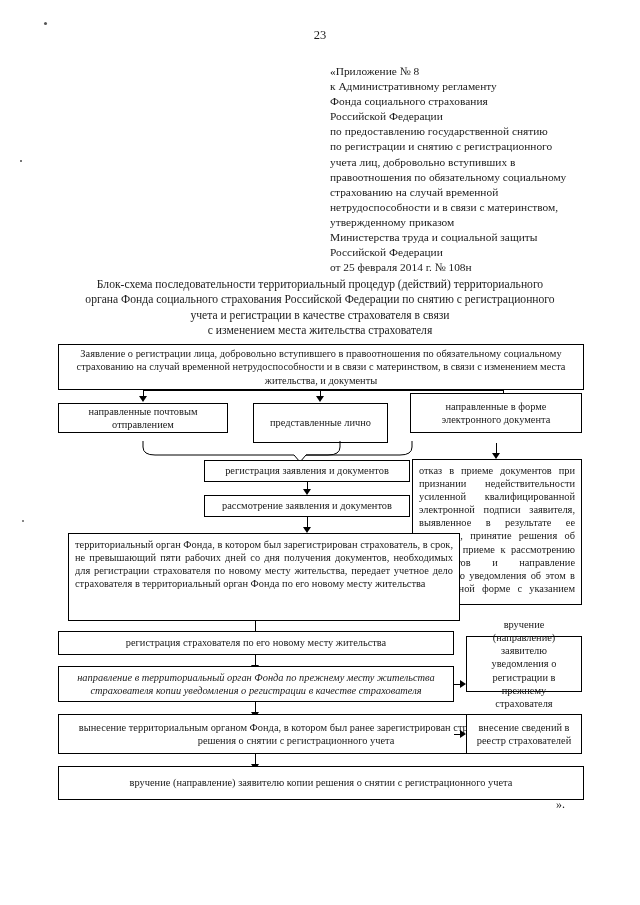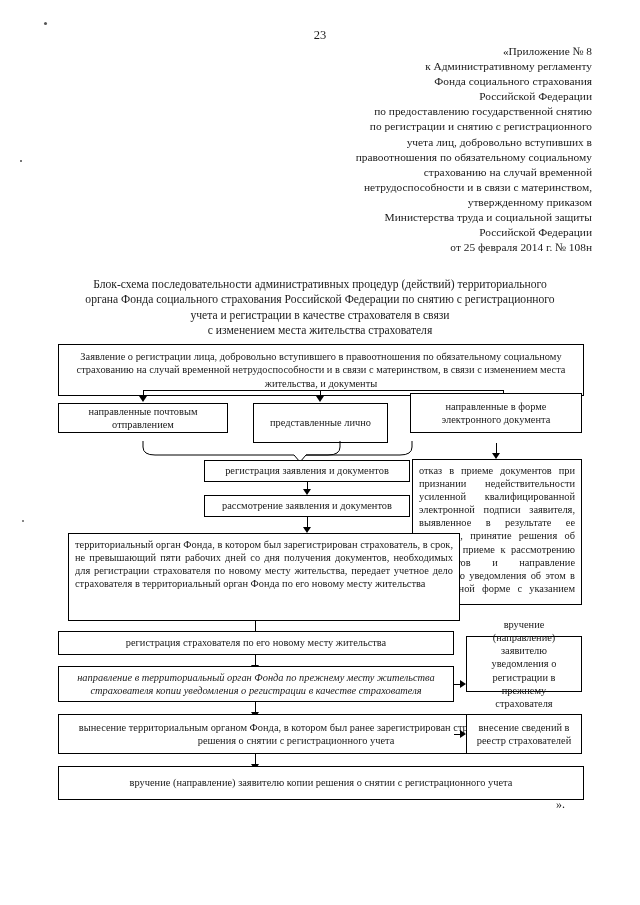--- a/index.html
+++ b/index.html
@@ -36,24 +36,24 @@
     left: 20px; top: 160px; width: 2px; height: 2px;
     background: #777;
   }
   #side-dot-b {
     left: 22px; top: 520px; width: 2px; height: 2px;
     background: #888;
   }
 
   
   #appendix-header {
-    left: 330px; top: 44px; width: 262px;
+    left: 330px; top: 64px; width: 262px;
     font-size: 11.4px;
     line-height: 15.1px;
-    text-align: right;
+    text-align: left;
   }
   #appendix-header .ln { display: block; white-space: nowrap; }
 
   
   #scheme-title {
     left: 56px; top: 277px; width: 528px;
     font-size: 11.6px;
     line-height: 15.4px;
     text-align: center;
   }
@@ -126,27 +126,27 @@
     <span class="ln">правоотношения по обязательному социальному</span>
     <span class="ln">страхованию на случай временной</span>
     <span class="ln">нетрудоспособности и в связи с материнством,</span>
     <span class="ln">утвержденному приказом</span>
     <span class="ln">Министерства труда и социальной защиты</span>
     <span class="ln">Российской Федерации</span>
     <span class="ln">от 25 февраля 2014 г. № 108н</span>
   </div>
 
   <div class="abs" id="scheme-title">
-    <span class="ln">Блок-схема последовательности административных процедур (действий) территориального</span>
+    <span class="ln">Блок-схема последовательности территориальный процедур (действий) территориального</span>
     <span class="ln">органа Фонда социального страхования Российской Федерации по снятию с регистрационного</span>
     <span class="ln">учета и регистрации в качестве страхователя в связи</span>
     <span class="ln">с изменением места жительства страхователя</span>
   </div>
 
-  <div class="abs box center" style="left:58px; top:344px; width:526px; height:52px;">
+  <div class="abs box center" style="left:58px; top:344px; width:526px; height:46px;">
     <span class="txt">Заявление о регистрации лица, добровольно вступившего в правоотношения по обязательному социальному страхованию на случай временной нетрудоспособности и в связи с материнством, в связи с изменением места жительства, и документы</span>
   </div>
 
   <div class="abs vline" style="left:143px; top:390px; height:7px;"></div>
   <div class="abs hline" style="left:143px; top:390px; width:360px;"></div>
   <div class="abs vline" style="left:320px; top:390px; height:7px;"></div>
   <div class="abs vline" style="left:503px; top:390px; height:7px;"></div>
   <div class="abs arrow-down" style="left:139px; top:396px;"></div>
   <div class="abs arrow-down" style="left:316px; top:396px;"></div>
   <div class="abs arrow-down" style="left:499px; top:396px;"></div>

